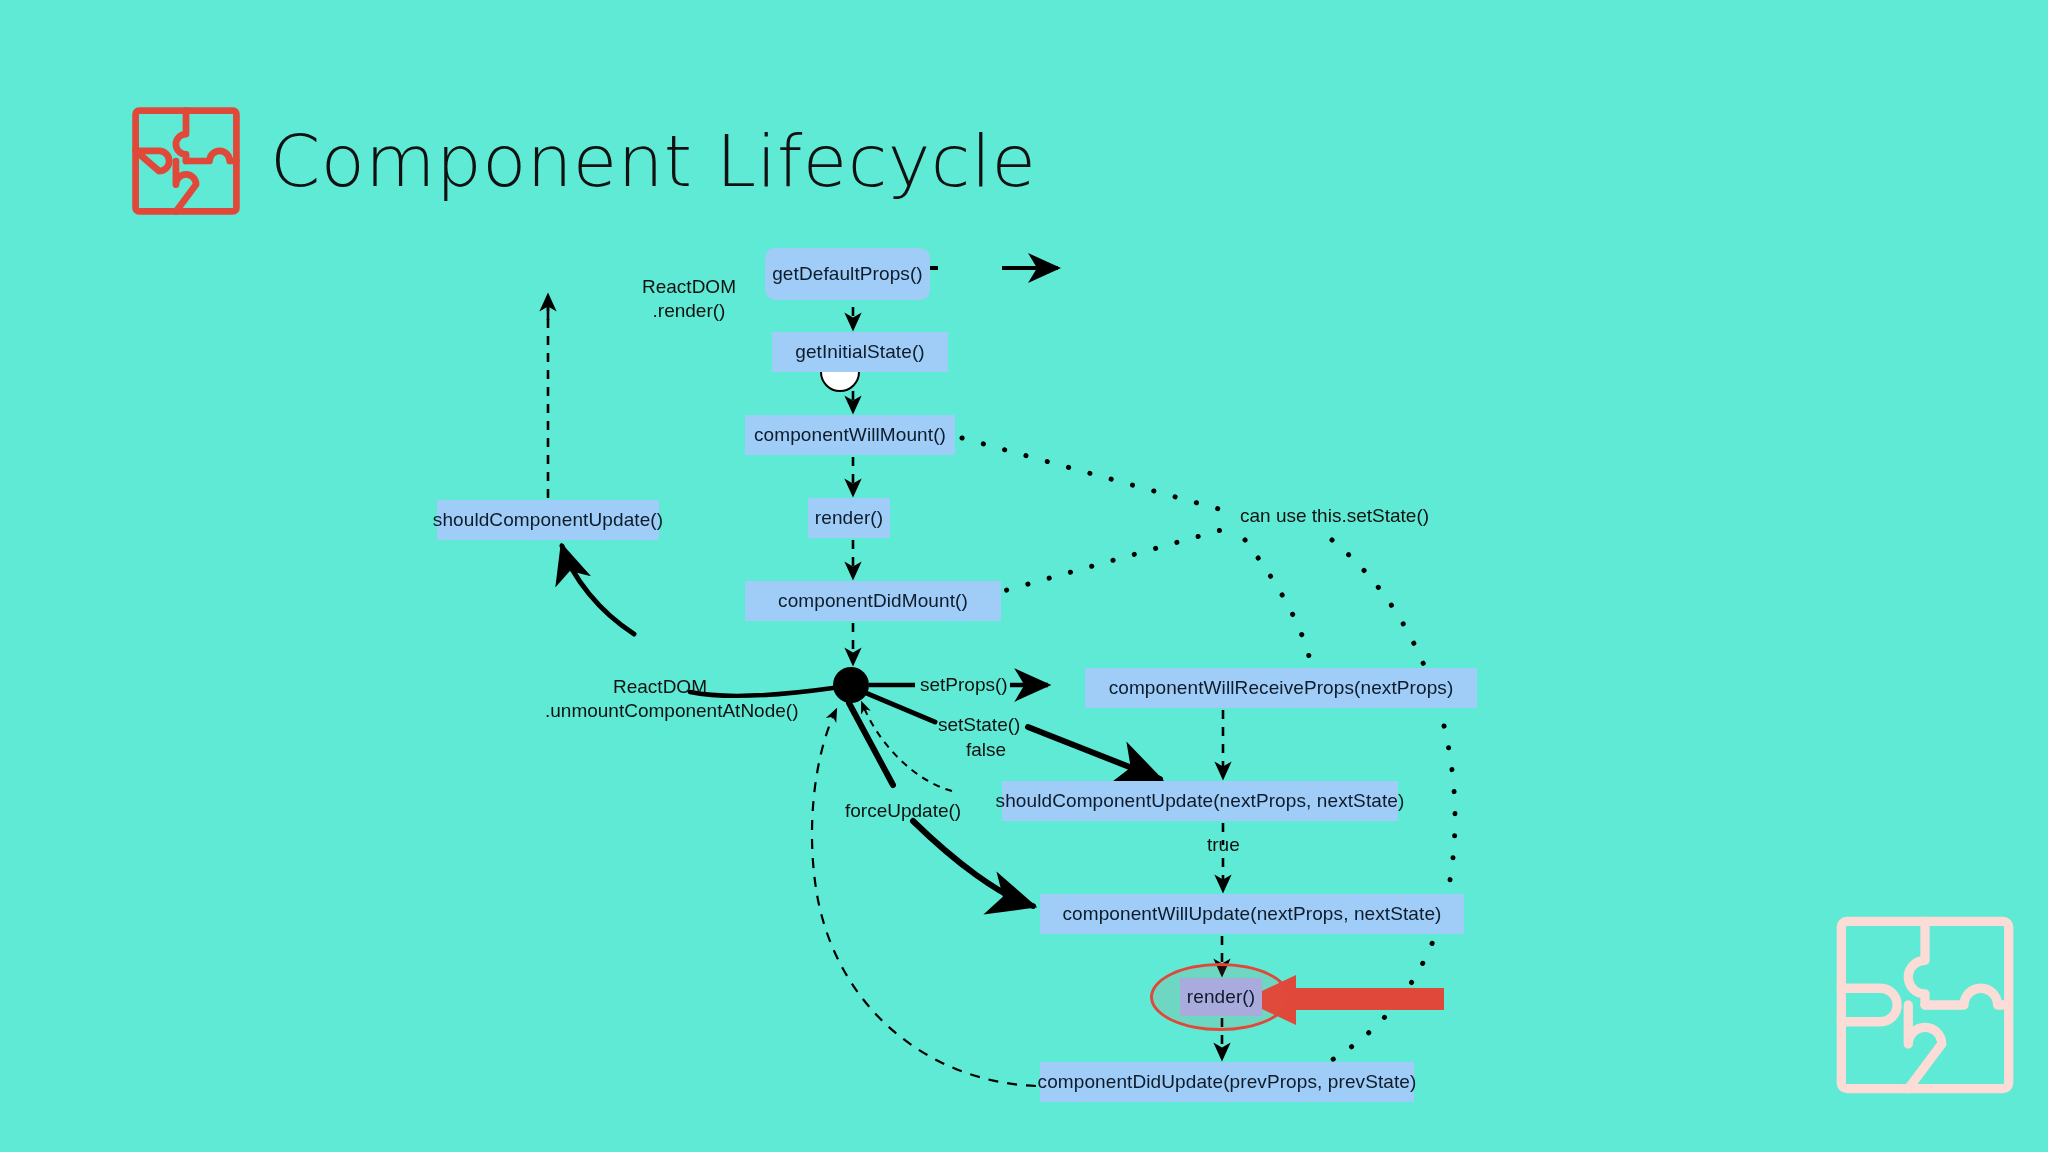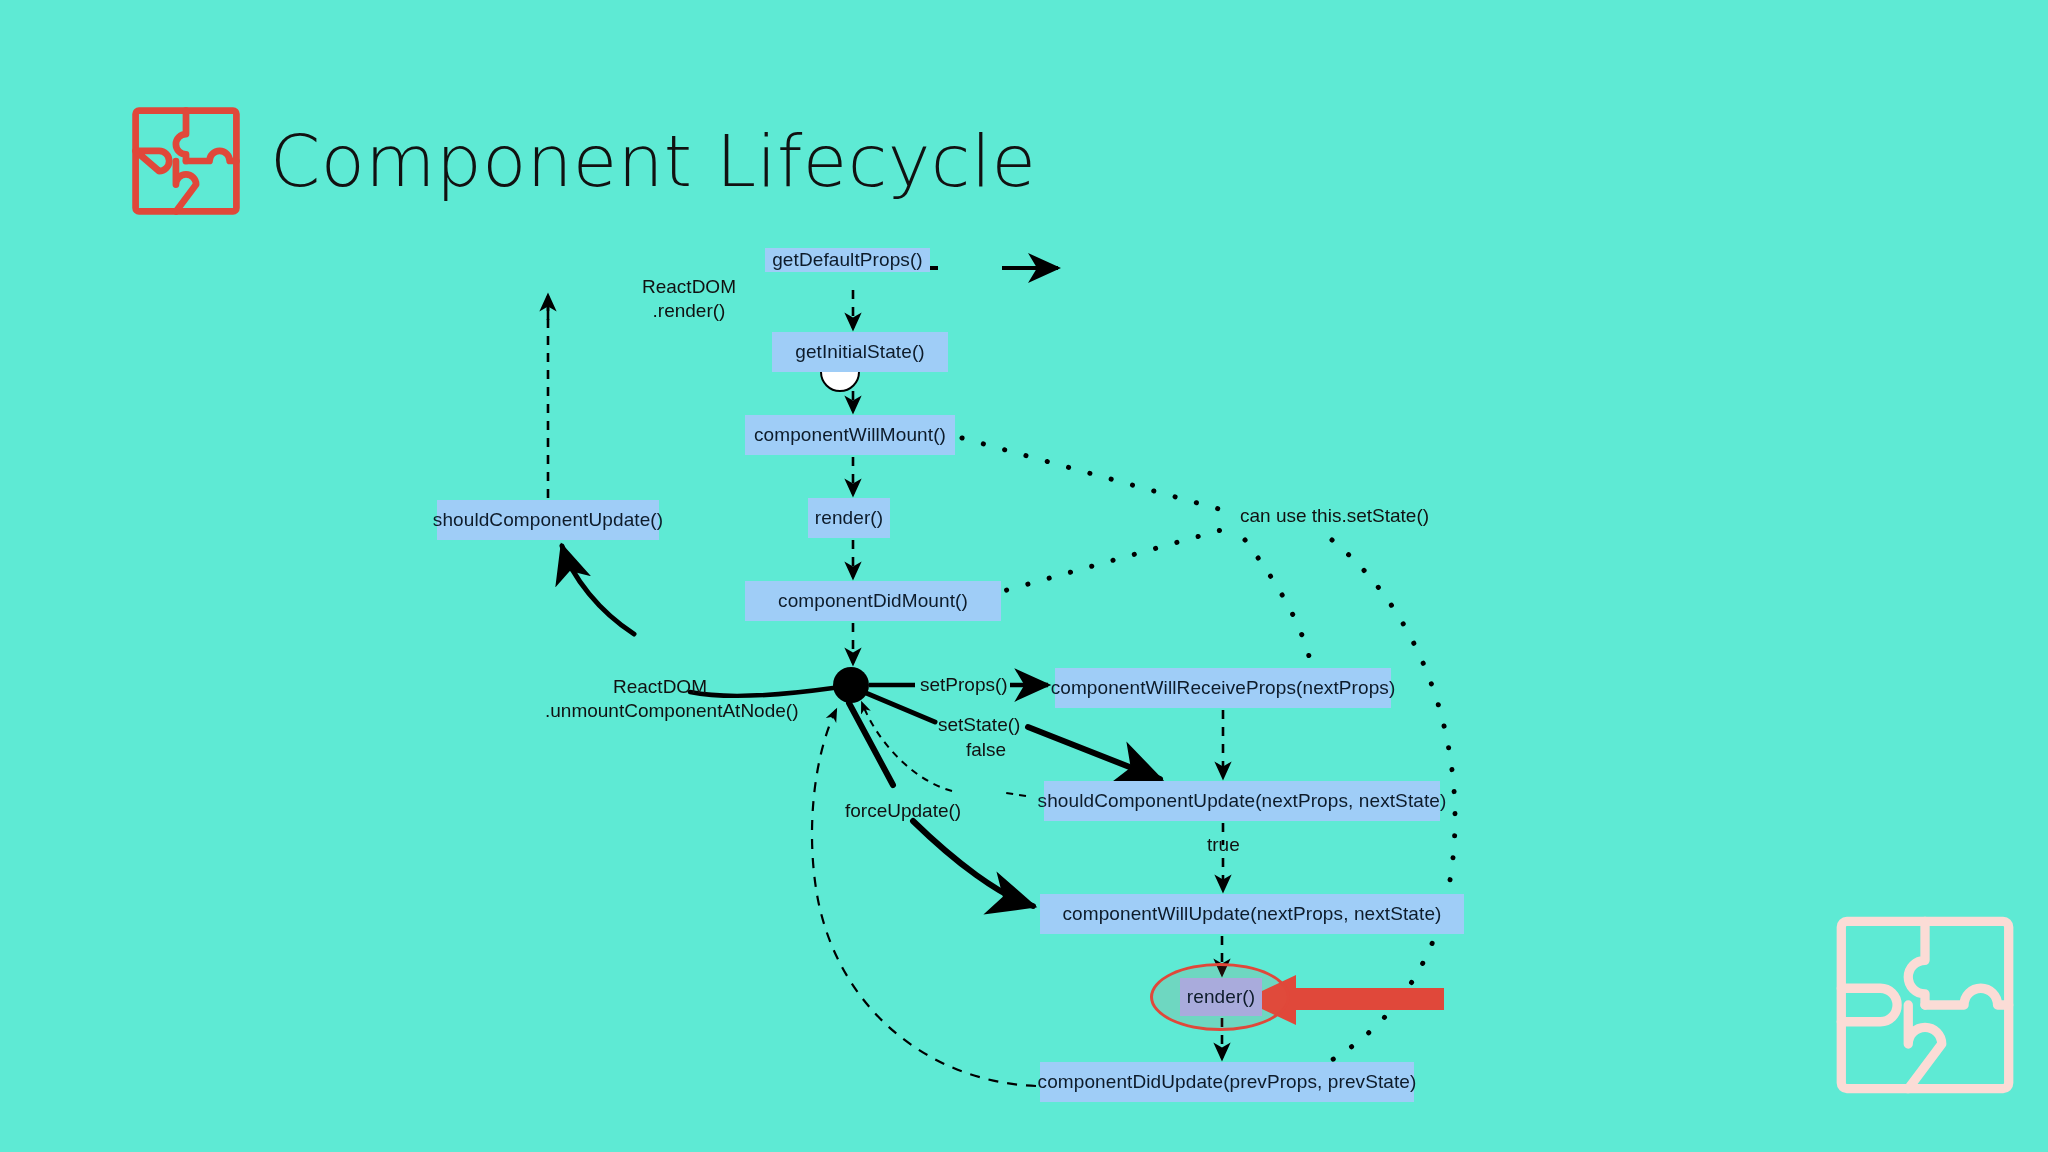--- a/index.html
+++ b/index.html
@@ -199,37 +199,37 @@
     <path d="M 1332 540 C 1430 620 1470 760 1450 880 C 1434 980 1370 1052 1285 1082 L 1420 1086" fill="none" stroke="#000" stroke-width="5" stroke-linecap="round" stroke-dasharray="0.1 22"></path>
 
     <g>
       <path d="M 1440 997 L 1296 997 L 1296 975 L 1243 1000 L 1296 1025 L 1296 1003 L 1440 1003 Z" fill="#e0483a"></path>
       <rect x="1296" y="988" width="148" height="22" fill="#e0483a"></rect>
     </g>
   </svg>
 
   <div class="start-circle" style="left:820px;top:352px;"></div>
 
-  <div class="node" style="left:765px;top:248px;width:165px;height:24px;">getDefaultProps()</div>
+  <div class="node" style="left:765px;top:248px;width:165px;height:52px;border-radius:10px;">getDefaultProps()</div>
 
   <div class="node" style="left:772px;top:332px;width:176px;height:40px;">getInitialState()</div>
 
   <div class="node" style="left:745px;top:415px;width:210px;height:40px;">componentWillMount()</div>
 
   <div class="node" style="left:808px;top:498px;width:82px;height:40px;">render()</div>
 
   <div class="node" style="left:745px;top:581px;width:256px;height:40px;text-align:right;">componentDidMount()</div>
 
   <div class="node" style="left:437px;top:500px;width:222px;height:40px;">shouldComponentUpdate()</div>
 
   <div class="hub-dot" style="left:833px;top:667px;"></div>
 
-  <div class="node" style="left:1055px;top:668px;width:336px;height:40px;">componentWillReceiveProps(nextProps)</div>
-
-  <div class="node" style="left:1044px;top:781px;width:396px;height:40px;">shouldComponentUpdate(nextProps, nextState)</div>
+  <div class="node" style="left:1085px;top:668px;width:392px;height:40px;">componentWillReceiveProps(nextProps)</div>
+
+  <div class="node" style="left:1002px;top:781px;width:396px;height:40px;">shouldComponentUpdate(nextProps, nextState)</div>
 
   <div class="node" style="left:1040px;top:894px;width:424px;height:40px;">componentWillUpdate(nextProps, nextState)</div>
 
   <div id="render-highlight"></div>
   <div class="node" id="render-node-update" style="left:1180px;top:978px;width:82px;height:38px;">render()</div>
 
   <div class="node" style="left:1040px;top:1062px;width:374px;height:40px;">componentDidUpdate(prevProps, prevState)</div>
 
   <div class="edge-label center" style="left:630px;top:243px;width:118px;">
     <div>ReactDOM</div>

